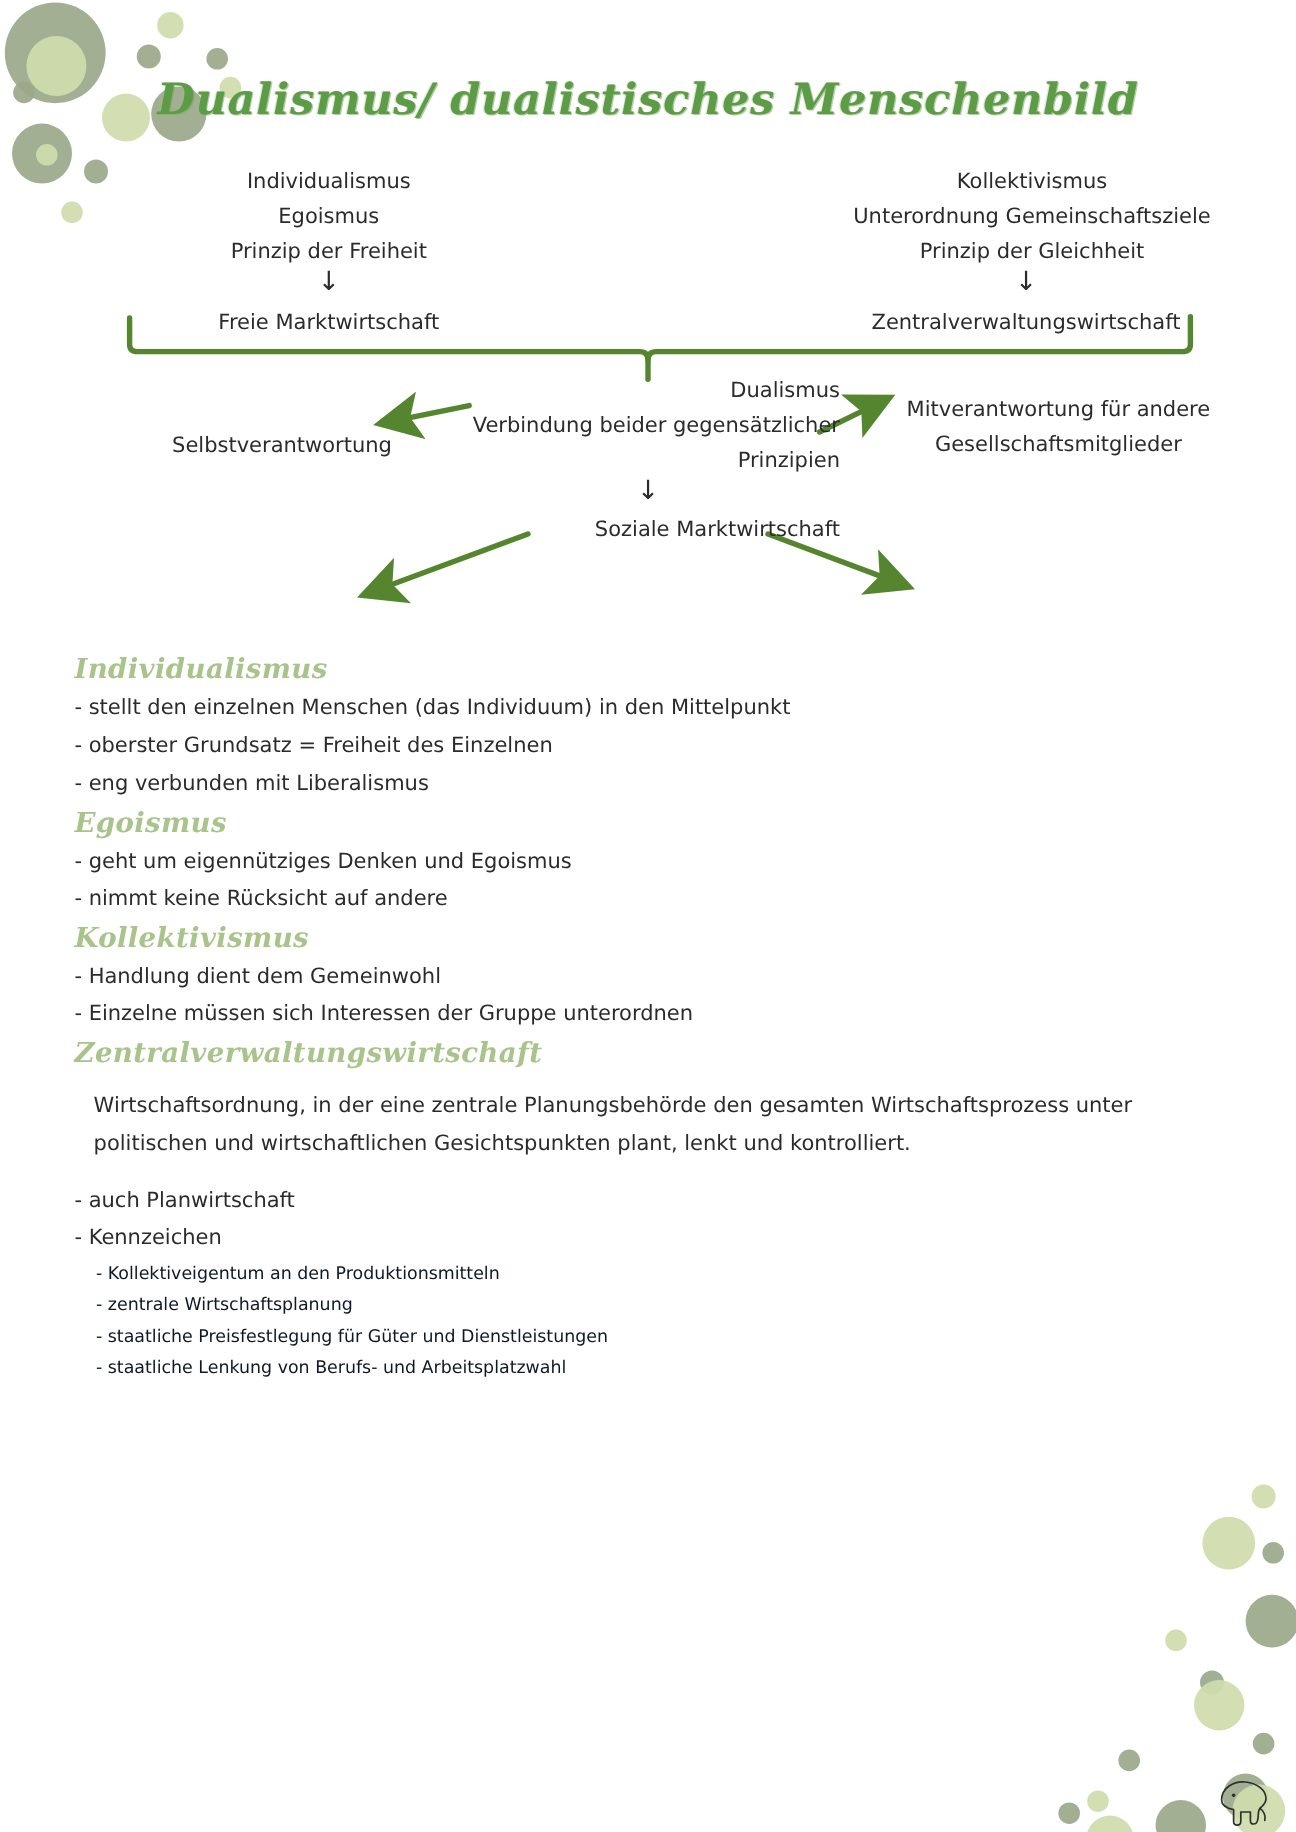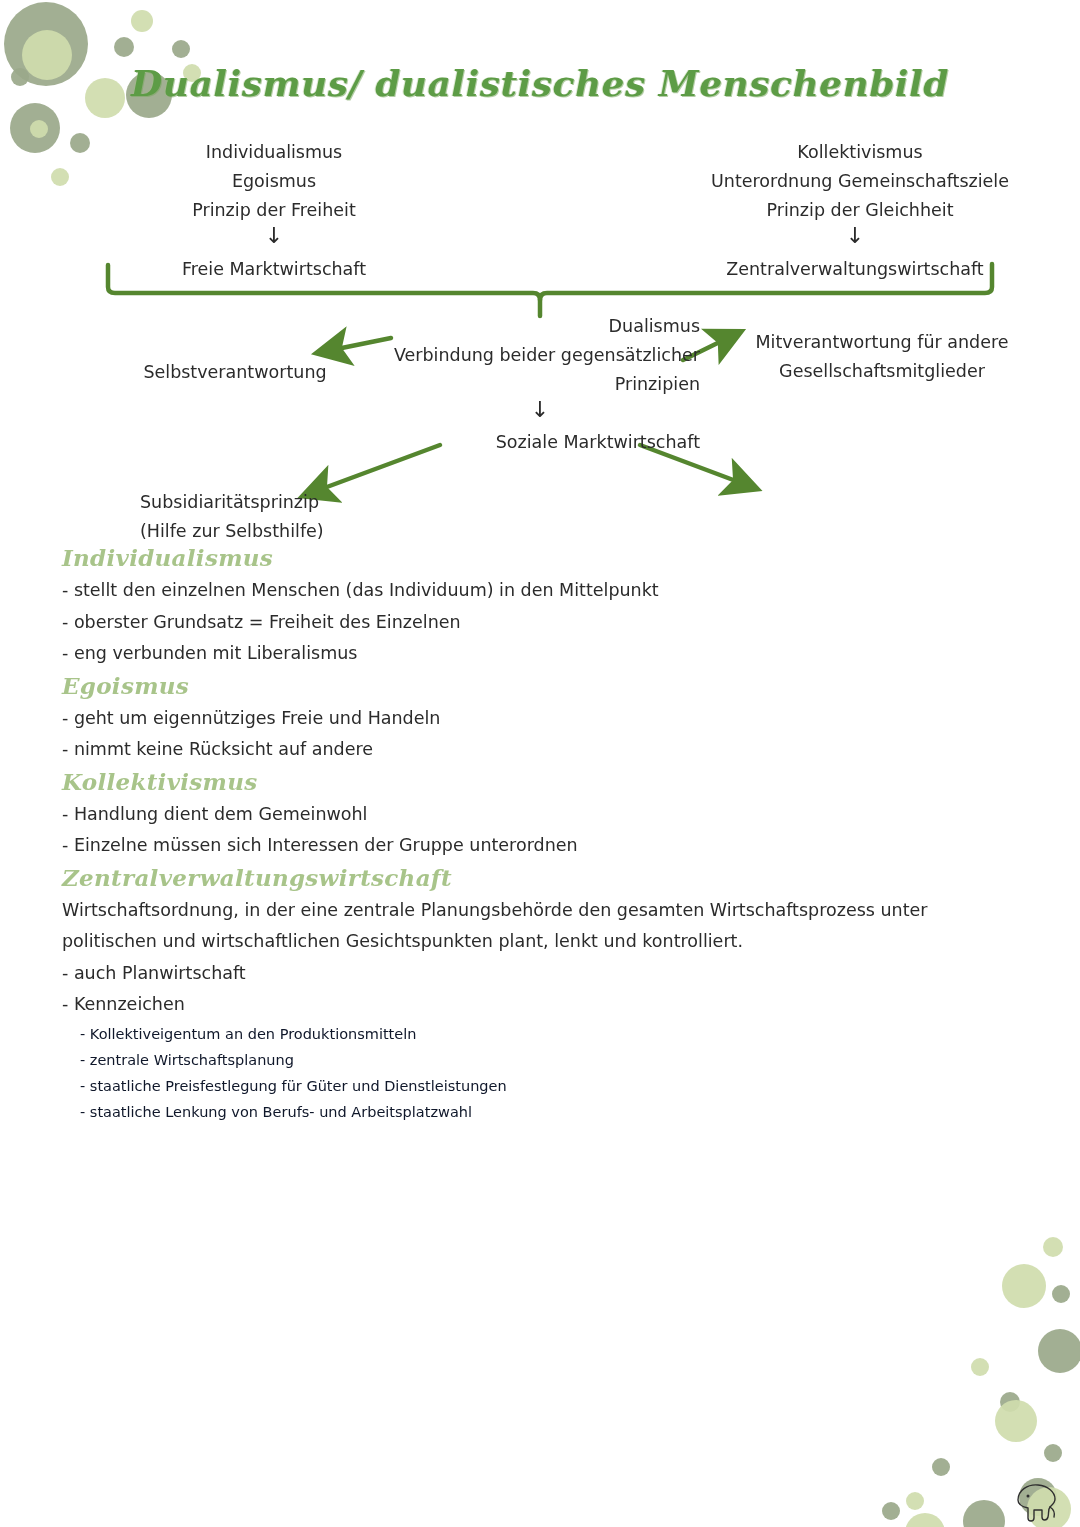--- a/index.html
+++ b/index.html
@@ -101,21 +101,21 @@
     color: #2b2b2b;
     line-height: 31.5px;
     margin: 0;
     white-space: pre-wrap;
   }
   .para {
     font-family: "DejaVu Sans", sans-serif;
     font-size: 17.5px;
     color: #2b2b2b;
     line-height: 31.5px;
-    margin: 0;
+    margin: 16px;
   }
   .subbullet {
     font-family: "DejaVu Sans", sans-serif;
     font-size: 14.5px;
     color: #0f172a;
     line-height: 26px;
     margin: 0 0 0 18px;
   }
   .block { margin-bottom: 2px; }
 </style>
@@ -202,34 +202,32 @@
 
     <div class="dtext dn-dual">Dualismus
 Verbindung beider gegensätzlicher
 Prinzipien</div>
     <div class="dtext dn-selbst">Selbstverantwortung</div>
     <div class="dtext dn-mit">Mitverantwortung für andere
 Gesellschaftsmitglieder</div>
     <div class="dtext dn-arrow-c arrowglyph">↓</div>
     <div class="dtext dn-soz">Soziale Marktwirtschaft</div>
 
-    <div class="dtext dn-sub">Subsidiaritätsprinzip
-(Hilfe zur Selbsthilfe)</div>
   </div>
 
   <div id="content">
       <div class="block">
         <div class="sec-head">Individualismus</div>
         <div class="bullet">- stellt den einzelnen Menschen (das Individuum) in den Mittelpunkt</div>
         <div class="bullet">- oberster Grundsatz = Freiheit des Einzelnen</div>
         <div class="bullet">- eng verbunden mit Liberalismus</div>
       </div>
       <div class="block">
         <div class="sec-head">Egoismus</div>
-        <div class="bullet">- geht um eigennütziges Freie und Handeln</div>
+        <div class="bullet">- geht um eigennütziges Denken und Egoismus</div>
         <div class="bullet">- nimmt keine Rücksicht auf andere</div>
       </div>
       <div class="block">
         <div class="sec-head">Kollektivismus</div>
         <div class="bullet">- Handlung dient dem Gemeinwohl</div>
         <div class="bullet">- Einzelne müssen sich Interessen der Gruppe unterordnen</div>
       </div>
       <div class="block">
         <div class="sec-head">Zentralverwaltungswirtschaft</div>
         <div class="para">Wirtschaftsordnung, in der eine zentrale Planungsbehörde den gesamten Wirtschaftsprozess unter politischen und wirtschaftlichen Gesichtspunkten plant, lenkt und kontrolliert.</div>

